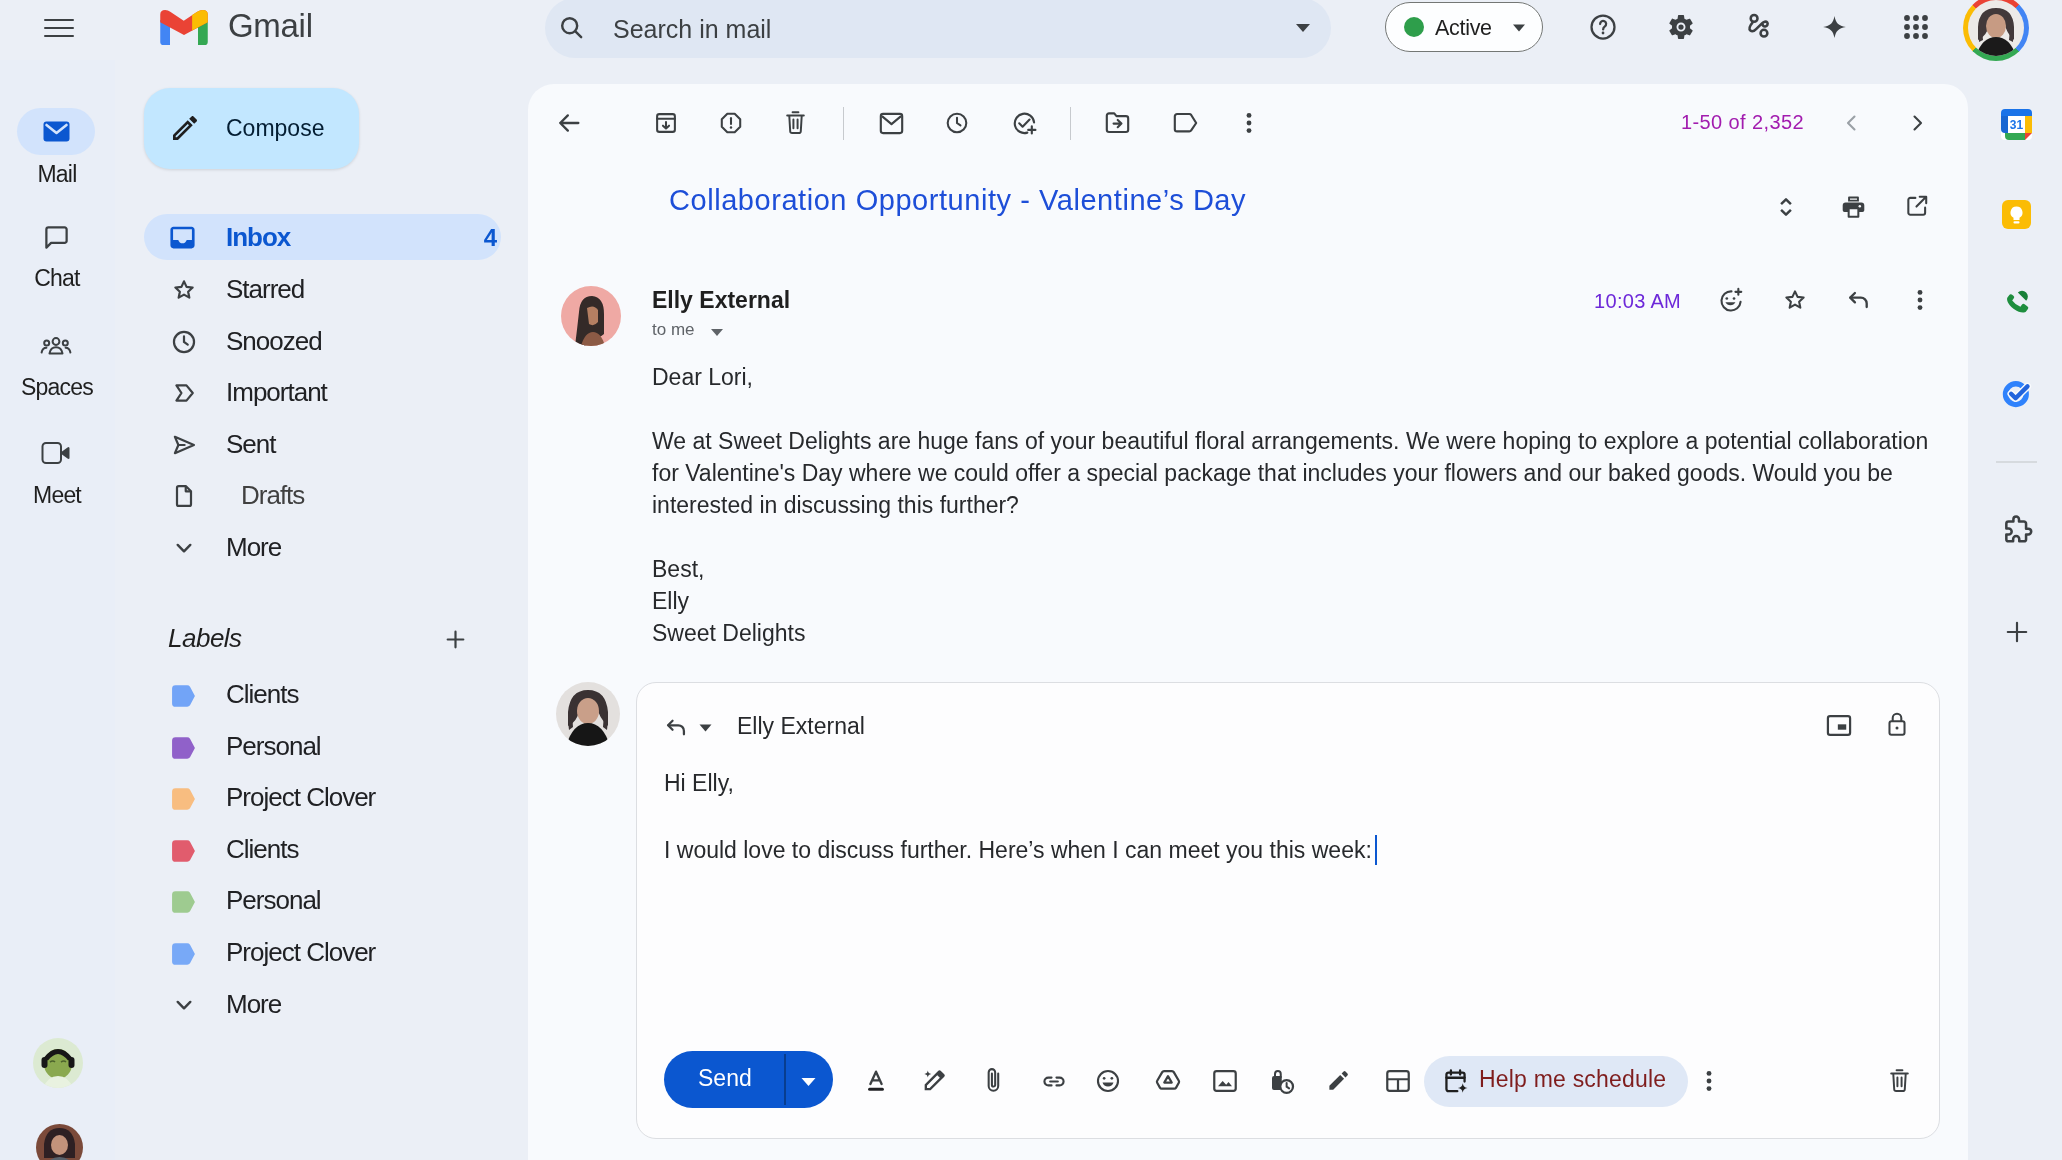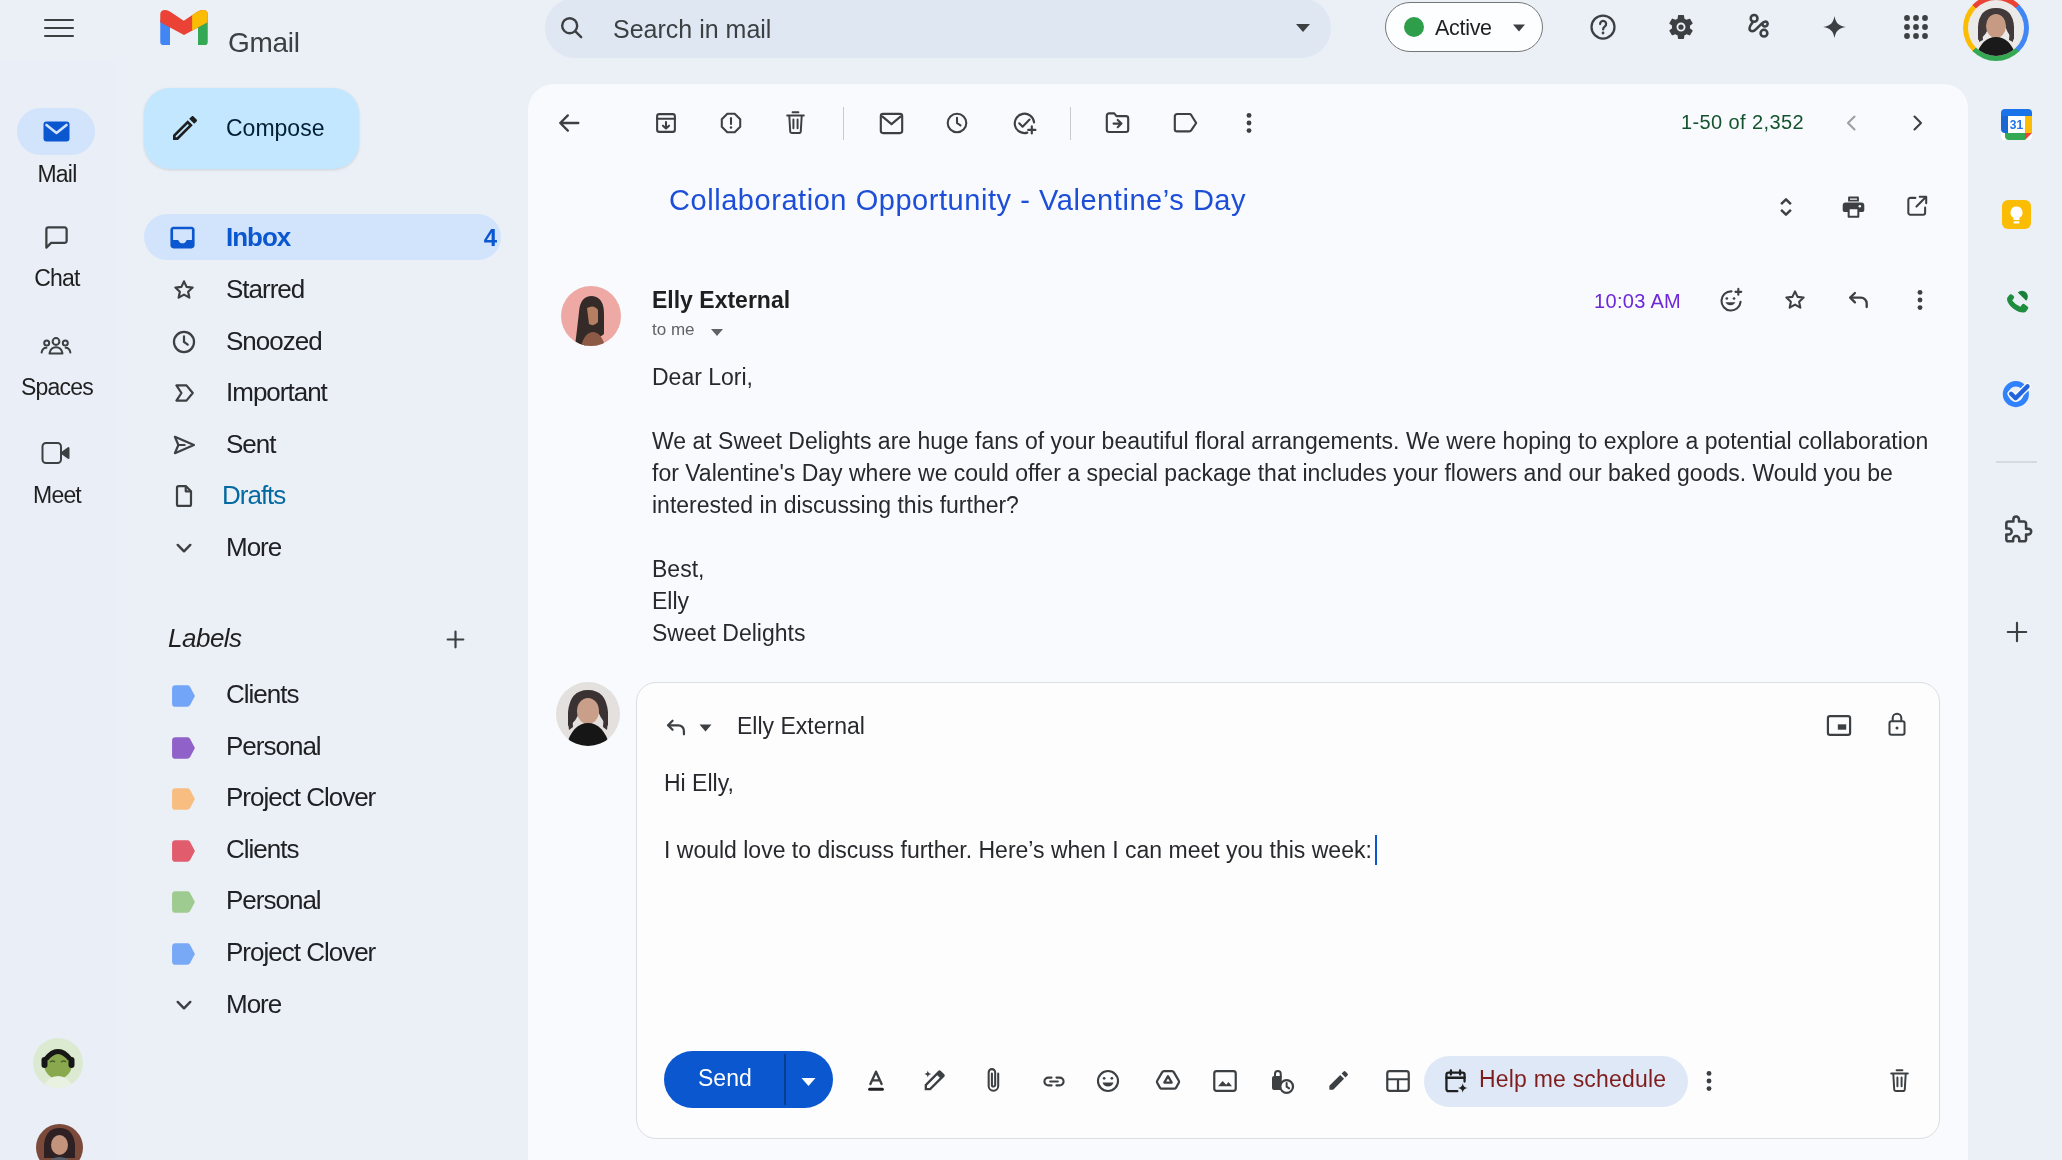--- a/index.html
+++ b/index.html
@@ -20,21 +20,21 @@
   <div class="abs" style="left:44px; top:18.5px; width:30px; height:2.8px; background:#3c4043; border-radius:2px;"></div>
   <div class="abs" style="left:44px; top:26.5px; width:30px; height:2.8px; background:#3c4043; border-radius:2px;"></div>
   <div class="abs" style="left:44px; top:34.5px; width:30px; height:2.8px; background:#3c4043; border-radius:2px;"></div>
 
   <svg class="ico" style="left:159px; top:8px;" width="50" height="39" viewBox="0 0 40 30">
     <path d="M1 9 H8.8 V29 H3.5 Q1 29 1 26.5 Z" fill="#4285f4"></path>
     <path d="M31.2 9 H39 V26.5 Q39 29 36.5 29 H31.2 Z" fill="#34a853"></path>
     <path d="M1 10.7 V4.6 Q1 1 4.9 1 Q7.3 1 9 2.3 L19.8 9.5 L30.6 2.3 Q32.7 1 35.1 1 Q39 1 39 4.6 V10.7 L20 20.9 Z" fill="#ea4335"></path>
     <path d="M26.5 5.0 L30.6 2.3 Q32.7 1 35.1 1 Q39 1 39 4.6 V10.7 L26.5 17.4 Z" fill="#fbbc04"></path>
   </svg>
-  <div class="txt" style="left:228px; top:7px; font-size:28px; color:#3c4043; letter-spacing:-0.3px;margin-top:20px;">Gmail</div>
+  <div class="txt" style="left:228px; top:7px; font-size:33px; color:#3c4043; letter-spacing:-0.3px;">Gmail</div>
 
   <div class="abs" style="left:545px; top:-2px; width:786px; height:60px; background:#dfe7f3; border-radius:30px;"></div>
   <svg class="ico" style="left:557px; top:13px;" width="29" height="29" viewBox="0 0 24 24" fill="none" stroke="#3c4043" stroke-width="2" stroke-linecap="round">
     <circle cx="10.5" cy="10.5" r="6.2"></circle>
       <path d="M15.2 15.2 L20 20"></path>
   </svg>
   <div class="txt" style="left:613px; top:15px; font-size:25px; color:#3c4043;">Search in mail</div>
   <svg class="ico" style="left:1293px; top:21px;" width="20" height="14" viewBox="0 0 20 14">
       <path d="M3 3 L10 11 L17 3 Z" fill="#3c4043"></path>
     </svg>
@@ -185,21 +185,21 @@
   <svg class="ico" style="left:170px; top:431px;" width="28" height="28" viewBox="0 0 24 24" fill="none" stroke="#3c4043" stroke-width="1.9" stroke-linejoin="round">
     <path d="M4.2 5 L20.5 12 4.2 19 l3-7 z"></path>
       <path d="M7.2 12 h5.3" stroke-linecap="round"></path>
   </svg>
   <div class="txt" style="left:226px; top:429px; font-size:26px; letter-spacing:-1px; color:#202124;">Sent</div>
 
   <svg class="ico" style="left:170px; top:482px;" width="28" height="28" viewBox="0 0 24 24" fill="none" stroke="#3c4043" stroke-width="1.9" stroke-linejoin="round">
     <path d="M13.5 3.5 H7.5 A1.5 1.5 0 0 0 6 5 V19 a1.5 1.5 0 0 0 1.5 1.5 h9 A1.5 1.5 0 0 0 18 19 V8 z"></path>
     <path d="M13.5 3.5 V8 H18"></path>
   </svg>
-  <div class="txt" style="left:222px; top:480px; font-size:26px; letter-spacing:-1px; color:#0369a1;">Drafts</div>
+  <div class="txt" style="left:241px; top:480px; font-size:26px; letter-spacing:-1px; color:#404040;">Drafts</div>
 
   <svg class="ico" style="left:170px; top:534px;" width="28" height="28" viewBox="0 0 24 24" fill="none" stroke="#3c4043" stroke-width="2.1" stroke-linecap="round" stroke-linejoin="round">
     <path d="M6.6 9.4 L12 14.8 17.4 9.4"></path>
   </svg>
   <div class="txt" style="left:226px; top:532px; font-size:26px; letter-spacing:-1px; color:#202124;">More</div>
 
   <div class="txt" style="left:168px; top:623px; font-size:26px; letter-spacing:-0.5px; font-weight:500; color:#1f1f1f;font-style:italic;">Labels</div>
   <svg class="ico" style="left:443px; top:627px;" width="25" height="25" viewBox="0 0 24 24" fill="none" stroke="#3c4043" stroke-width="2.1" stroke-linecap="round">
     <path d="M12 4.5 V19.5 M4.5 12 H19.5"></path>
   </svg>
@@ -323,21 +323,21 @@
 
   <svg class="ico" style="left:1172px; top:111px;" width="27" height="24" viewBox="0 0 24 21" fill="none" stroke="#3c4043" stroke-width="1.9" stroke-linejoin="round">
     <path d="M2.5 4.5 a2 2 0 0 1 2-2 h10.9 a2 2 0 0 1 1.65.87 L21.5 10.5 l-4.45 6.63 a2 2 0 0 1-1.65.87 H4.5 a2 2 0 0 1-2-2 z"></path>
   </svg>
 
   <svg class="ico" style="left:1236px; top:110px;" width="26" height="26" viewBox="0 0 24 24" fill="#3c4043">
     <circle cx="12" cy="5" r="2.25"></circle>
       <circle cx="12" cy="12" r="2.25"></circle>
       <circle cx="12" cy="19" r="2.25"></circle>
   </svg>
-  <div class="txt" style="left:1804px; top:111px; transform:translateX(-100%); font-size:20px; letter-spacing:0.4px; color:#14532d;">1-50 of 2,352</div>
+  <div class="txt" style="left:1804px; top:111px; transform:translateX(-100%); font-size:20px; letter-spacing:0.4px; color:#a21caf;">1-50 of 2,352</div>
   <svg class="ico" style="left:1840px; top:111px;" width="24" height="24" viewBox="0 0 24 24" fill="none" stroke="#9aa0a6" stroke-width="2.1" stroke-linecap="round" stroke-linejoin="round">
     <path d="M14.5 5.5 L8 12 l6.5 6.5"></path>
   </svg>
   <svg class="ico" style="left:1905px; top:111px;" width="24" height="24" viewBox="0 0 24 24" fill="none" stroke="#3c4043" stroke-width="2.1" stroke-linecap="round" stroke-linejoin="round">
     <path d="M9.5 5.5 L16 12 l-6.5 6.5"></path>
   </svg>
 
   <div class="txt" style="left:649px; top:184px; font-size:29px; color:#1d4ed8; letter-spacing:0.55px;margin-left:20px;">Collaboration Opportunity - Valentine’s Day</div>
   <svg class="ico" style="left:1772px; top:193px;" width="28" height="28" viewBox="0 0 24 24" fill="none" stroke="#3c4043" stroke-width="2.1" stroke-linejoin="round">
     <path d="M7.8 9.6 L12 5.4 16.2 9.6 M7.8 14.4 L12 18.6 16.2 14.4"></path>

